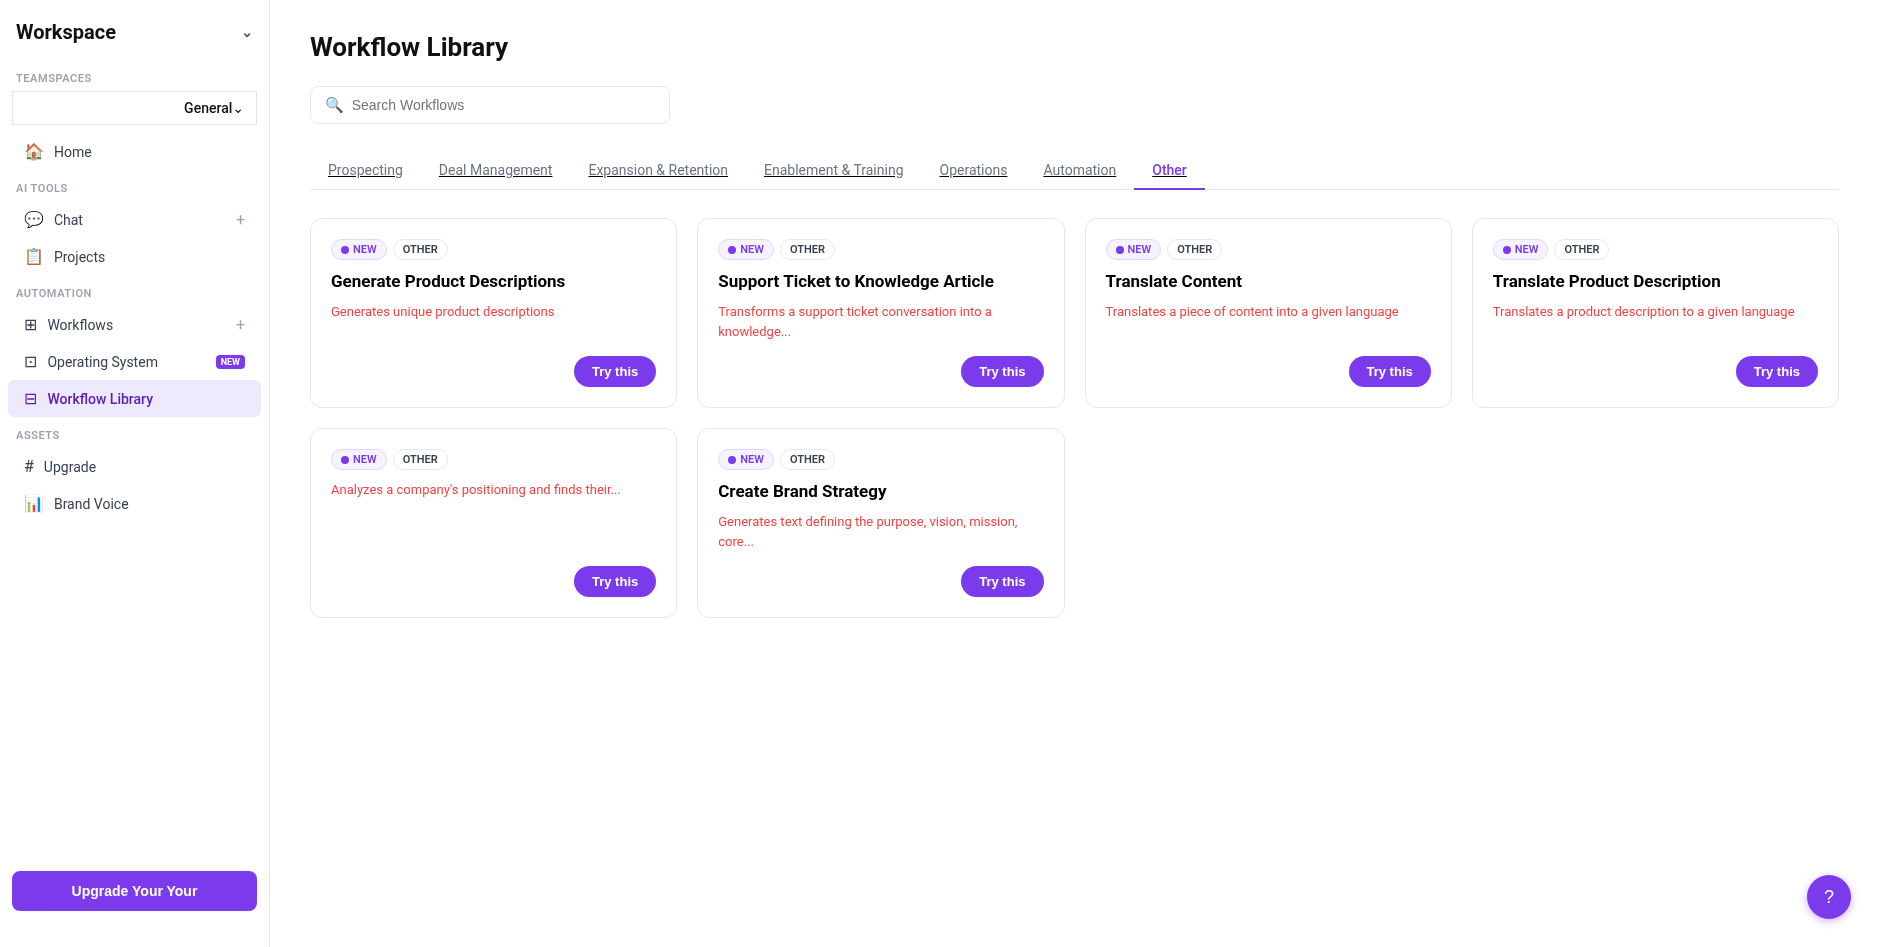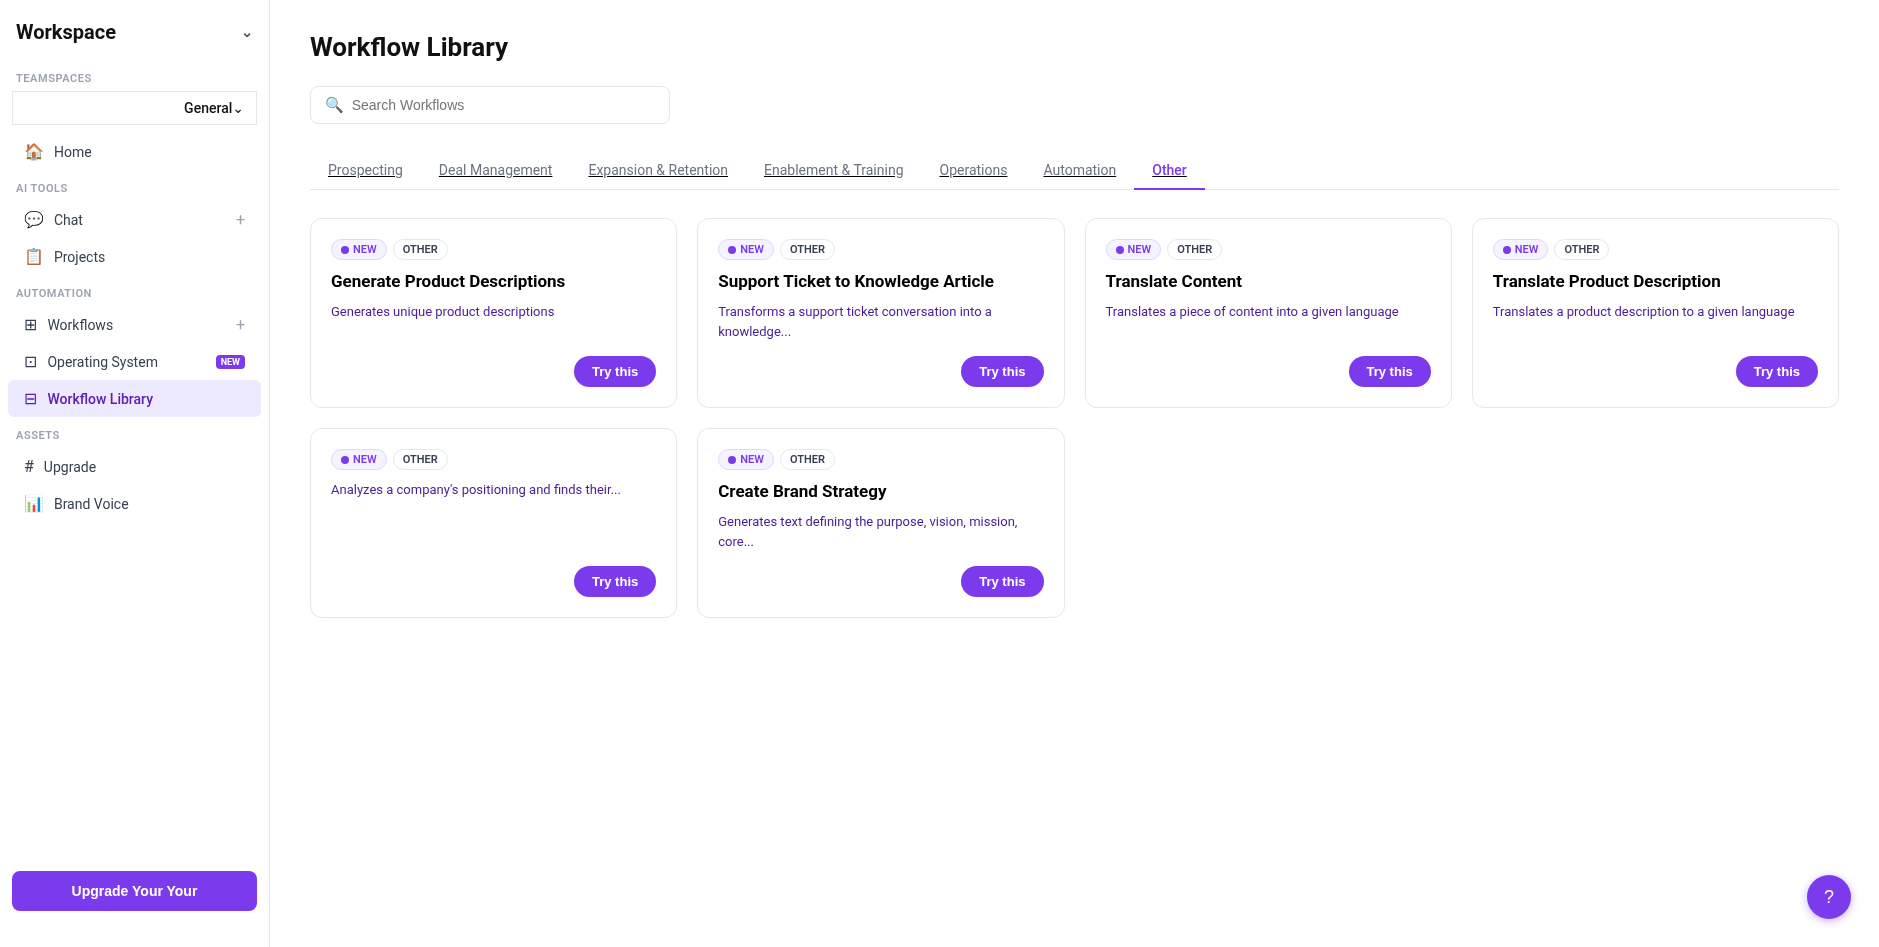--- a/index.html
+++ b/index.html
@@ -193,21 +193,21 @@
       display: inline-block;
     }
     .card-title {
       font-size: 17px;
       font-weight: 700;
       color: #000000;
       line-height: 1.3;
     }
     .card-desc {
       font-size: 13px;
-      color: #4c1d95;
+      color: #ef4444;
       line-height: 1.5;
       flex: 1;
     }
     .card-footer {
       display: flex;
       justify-content: flex-end;
       margin-top: 5px;
     }
     .try-btn {
       background: #7c3aed;

